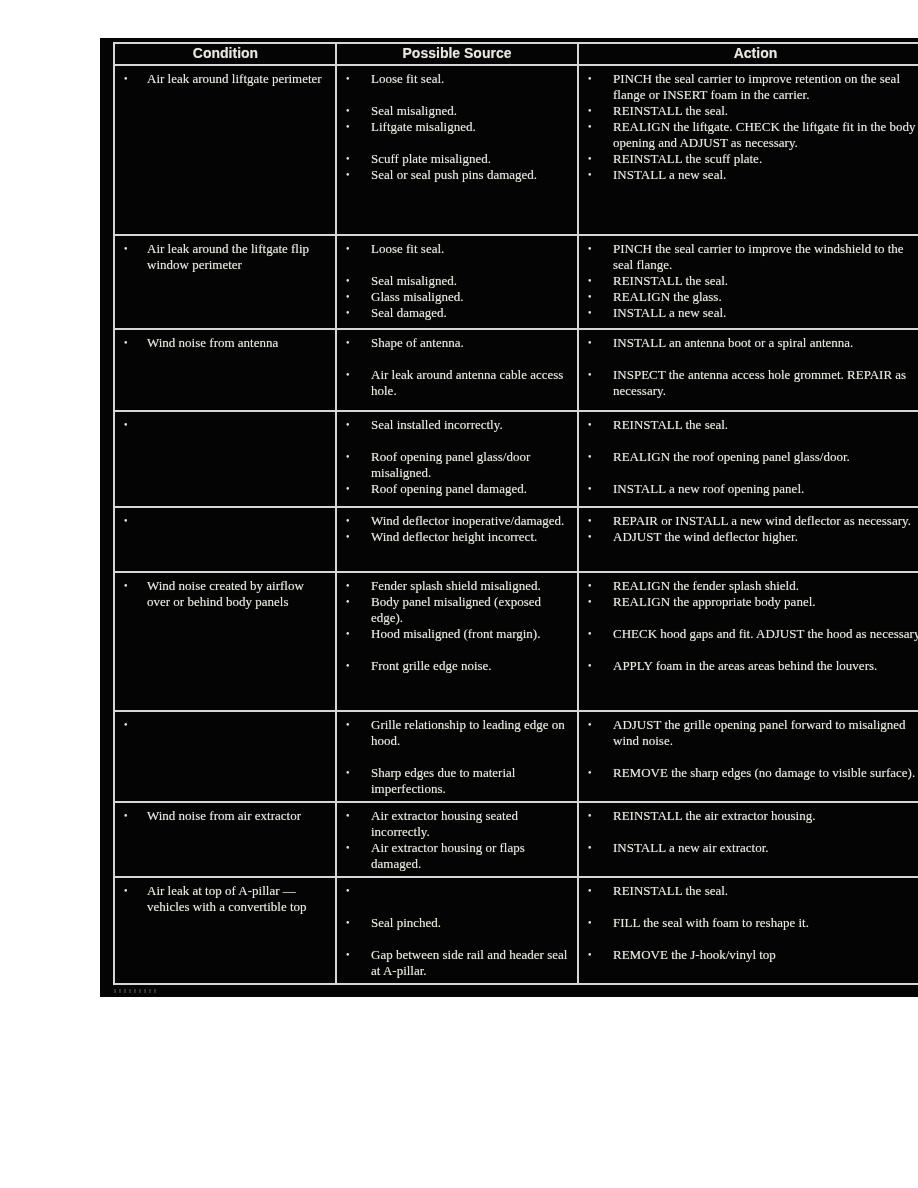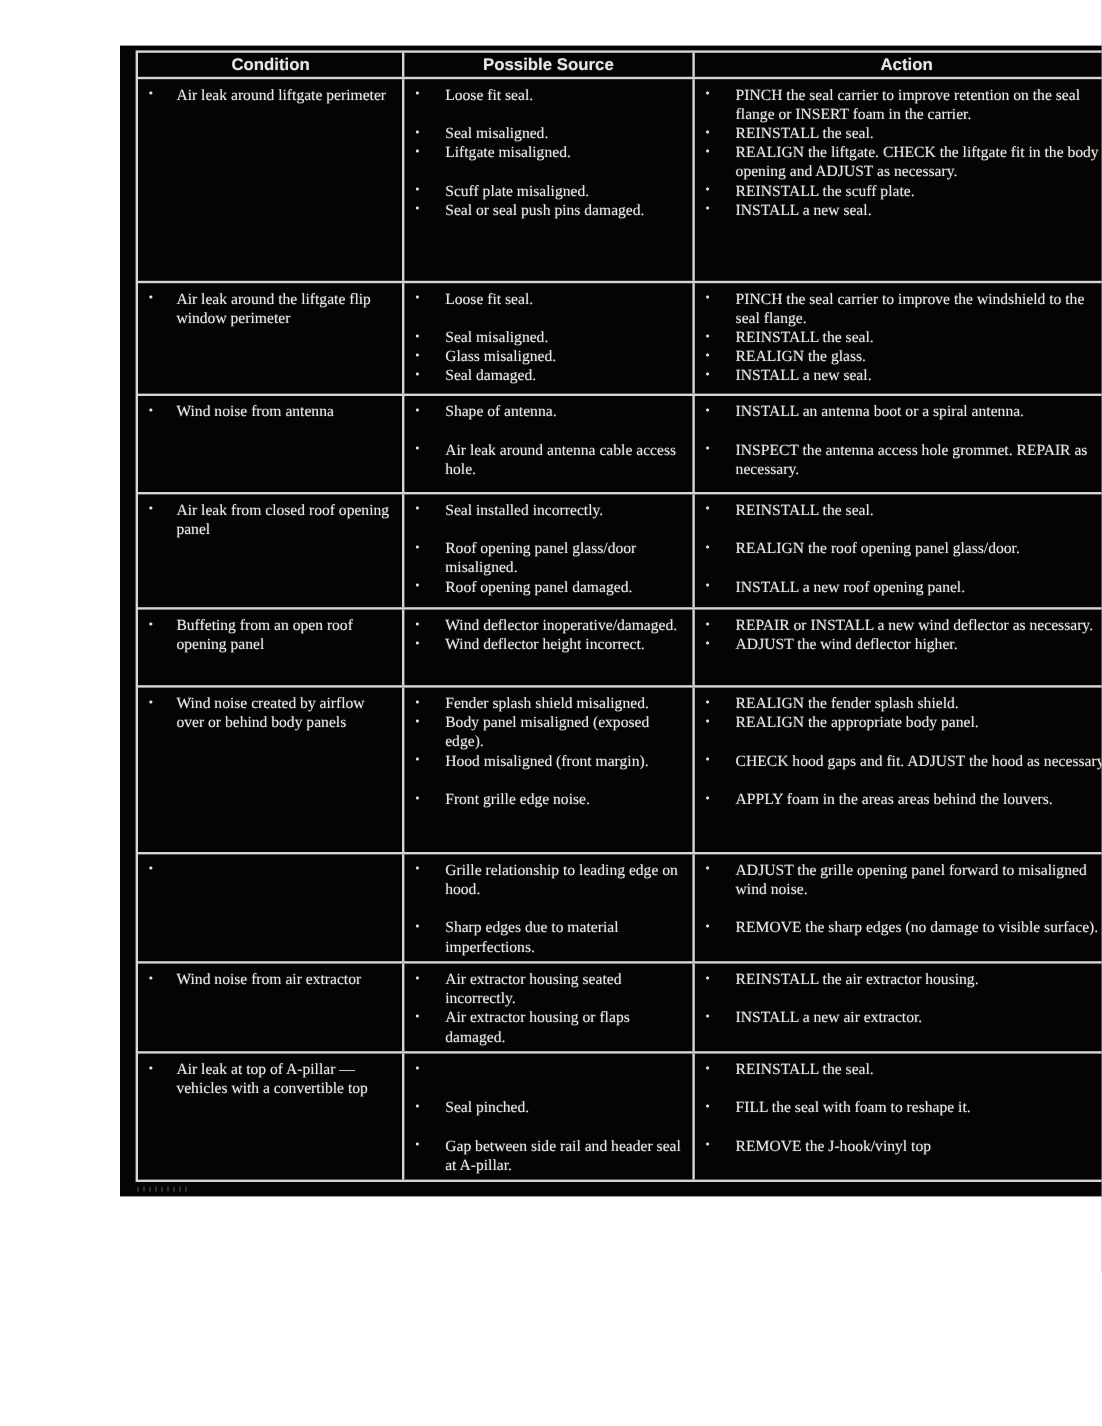--- a/index.html
+++ b/index.html
@@ -186,21 +186,20 @@
                 <div class="txt">INSPECT the antenna access hole grommet. REPAIR as necessary.</div>
               </div>
             </div>
           </div>
         </div>
         <div class="trow" style="min-height: 94px;">
           <div class="vl v1"></div>
           <div class="vl v2"></div>
           <div class="cell cond">
             <div class="bullet">•</div>
-            <div class="txt">Air leak from closed roof opening panel</div>
           </div>
           <div class="pairs">
             <div class="pair">
               <div class="cell src">
                 <div class="bullet">•</div>
                 <div class="txt">Seal installed incorrectly.</div>
               </div>
               <div class="cell act">
                 <div class="bullet">•</div>
                 <div class="txt">REINSTALL the seal.</div>
@@ -226,21 +225,20 @@
                 <div class="txt">INSTALL a new roof opening panel.</div>
               </div>
             </div>
           </div>
         </div>
         <div class="trow" style="min-height: 63px;">
           <div class="vl v1"></div>
           <div class="vl v2"></div>
           <div class="cell cond">
             <div class="bullet">•</div>
-            <div class="txt">Buffeting from an open roof opening panel</div>
           </div>
           <div class="pairs">
             <div class="pair">
               <div class="cell src">
                 <div class="bullet">•</div>
                 <div class="txt">Wind deflector inoperative/damaged.</div>
               </div>
               <div class="cell act">
                 <div class="bullet">•</div>
                 <div class="txt">REPAIR or INSTALL a new wind deflector as necessary.</div>

